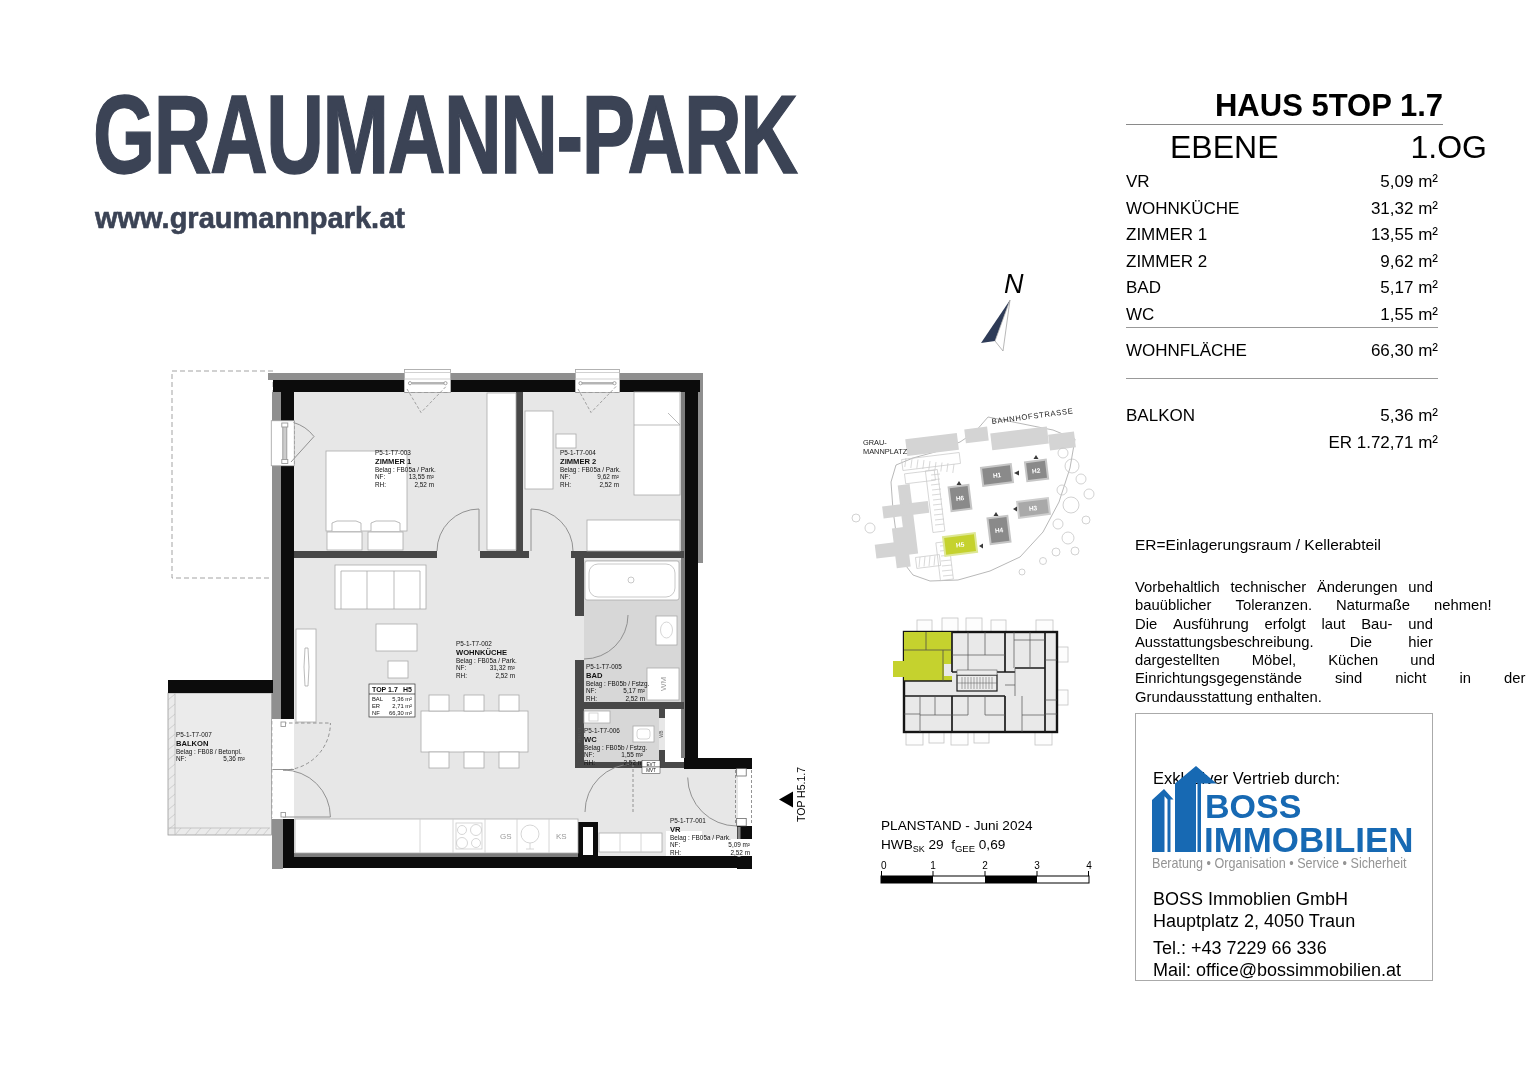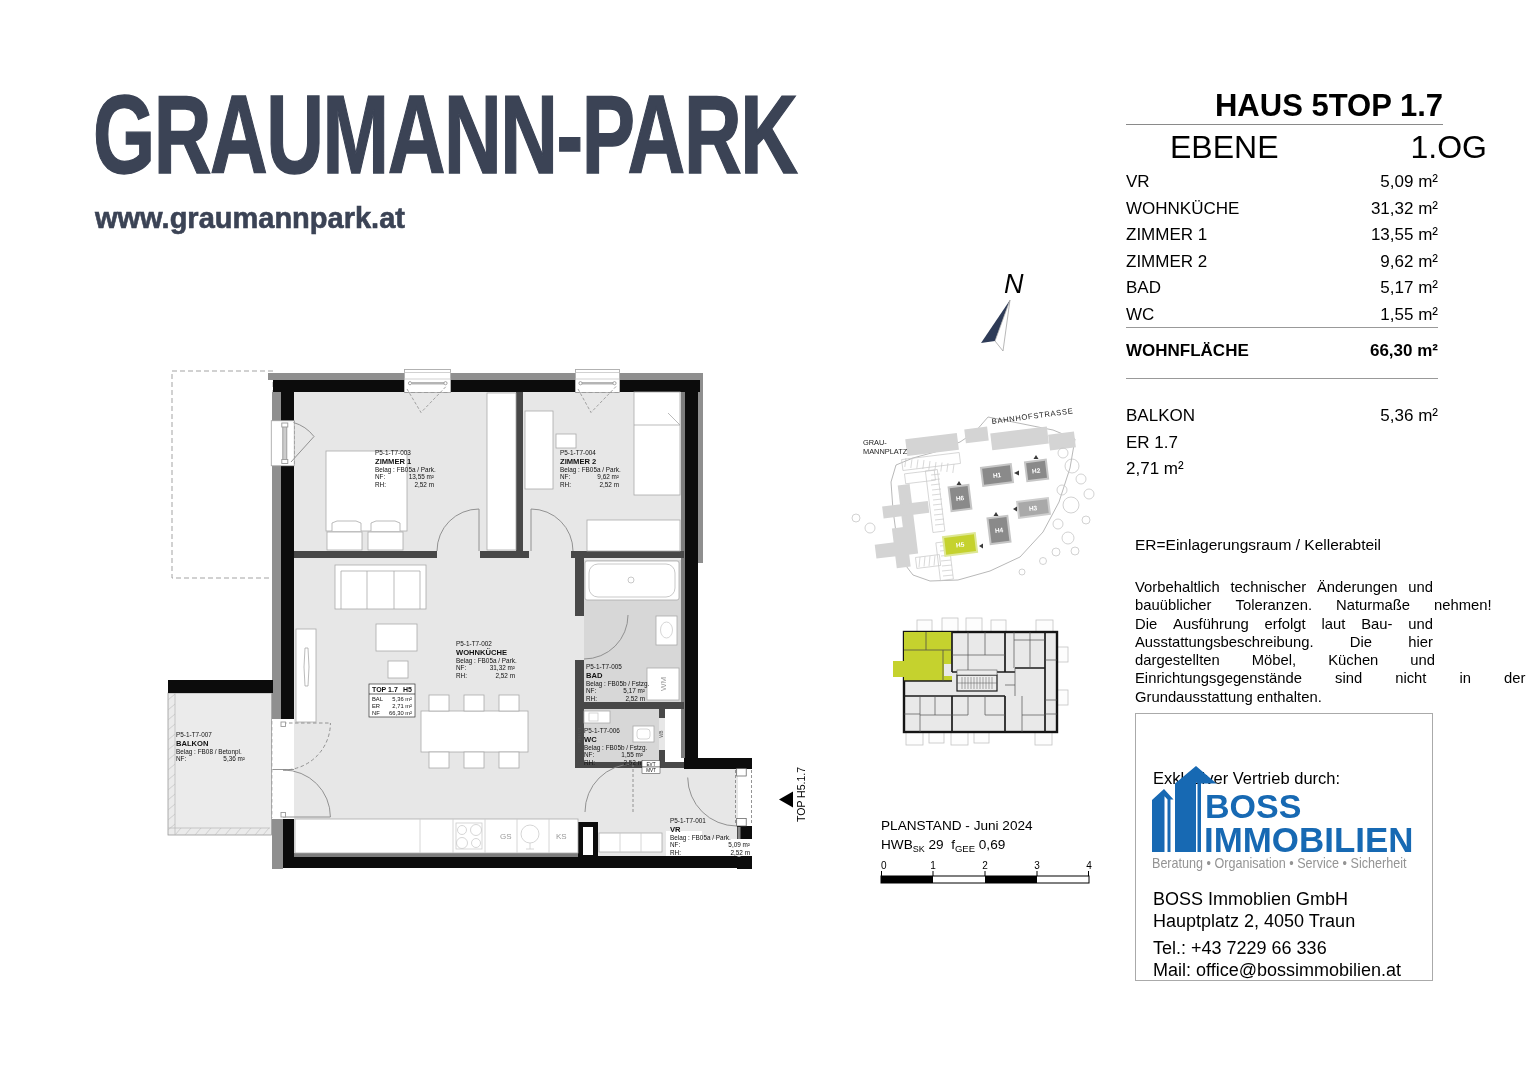--- a/index.html
+++ b/index.html
@@ -51,33 +51,33 @@
         <span>5,17 m²</span>
       </div>
   <div style="display:flex;justify-content:space-between;">
         <span>WC</span>
         <span>1,55 m²</span>
       </div>
 </div>
 
 <div class="abs" style="left:1126px;top:327px;width:312px;height:1px;background:#999;"></div>
 
-<div class="abs" style="left:1126px;top:341px;width:312px;display:flex;justify-content:space-between;font-size:17px;font-weight:bold;color:#000;">
+<div class="abs" style="left:1126px;top:341px;width:312px;display:flex;justify-content:space-between;font-size:17px;font-weight:normal;color:#000;">
   <span>WOHNFLÄCHE</span>
       <span>66,30 m²</span>
 </div>
 
 <div class="abs" style="left:1126px;top:378px;width:312px;height:1px;background:#999;"></div>
 
 <div class="abs" style="left:1126px;top:403px;width:312px;font-size:17px;color:#000;line-height:26.5px;">
   <div style="display:flex;justify-content:space-between;">
         <span>BALKON</span>
         <span>5,36 m²</span>
       </div>
-  <div style="display:flex;justify-content:flex-end;flex-direction:column;">
+  <div style="display:flex;justify-content:flex-end;">
         <span>ER 1.7</span>
         <span>2,71 m²</span>
       </div>
 </div>
 
 <div class="abs" style="left:1135px;top:536px;font-size:15.5px;color:#000;">ER=Einlagerungsraum / Kellerabteil</div>
 
 <div class="abs" style="left:1135px;top:578px;width:298px;font-size:14.8px;color:#000;line-height:18.3px;">
 <div style="display:flex;justify-content:space-between;">
         <span>Vorbehaltlich</span>

